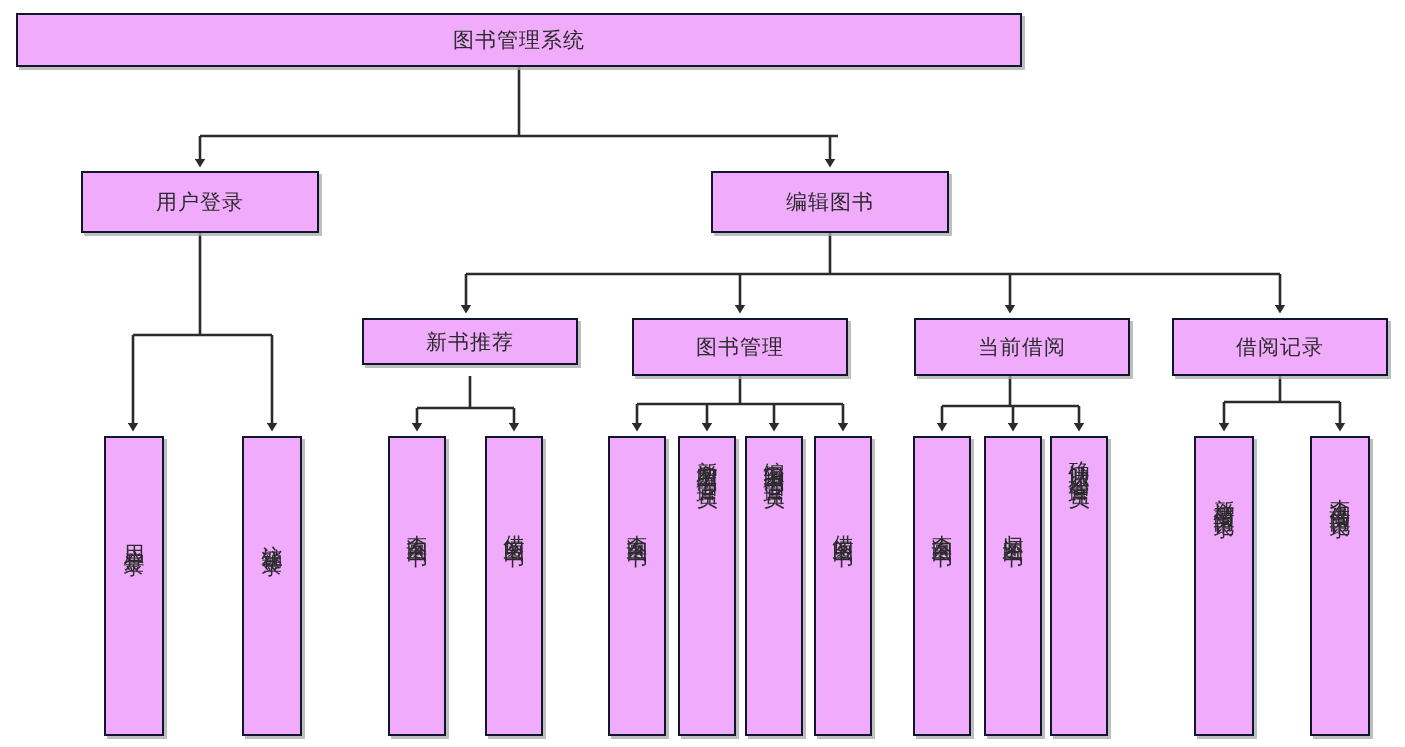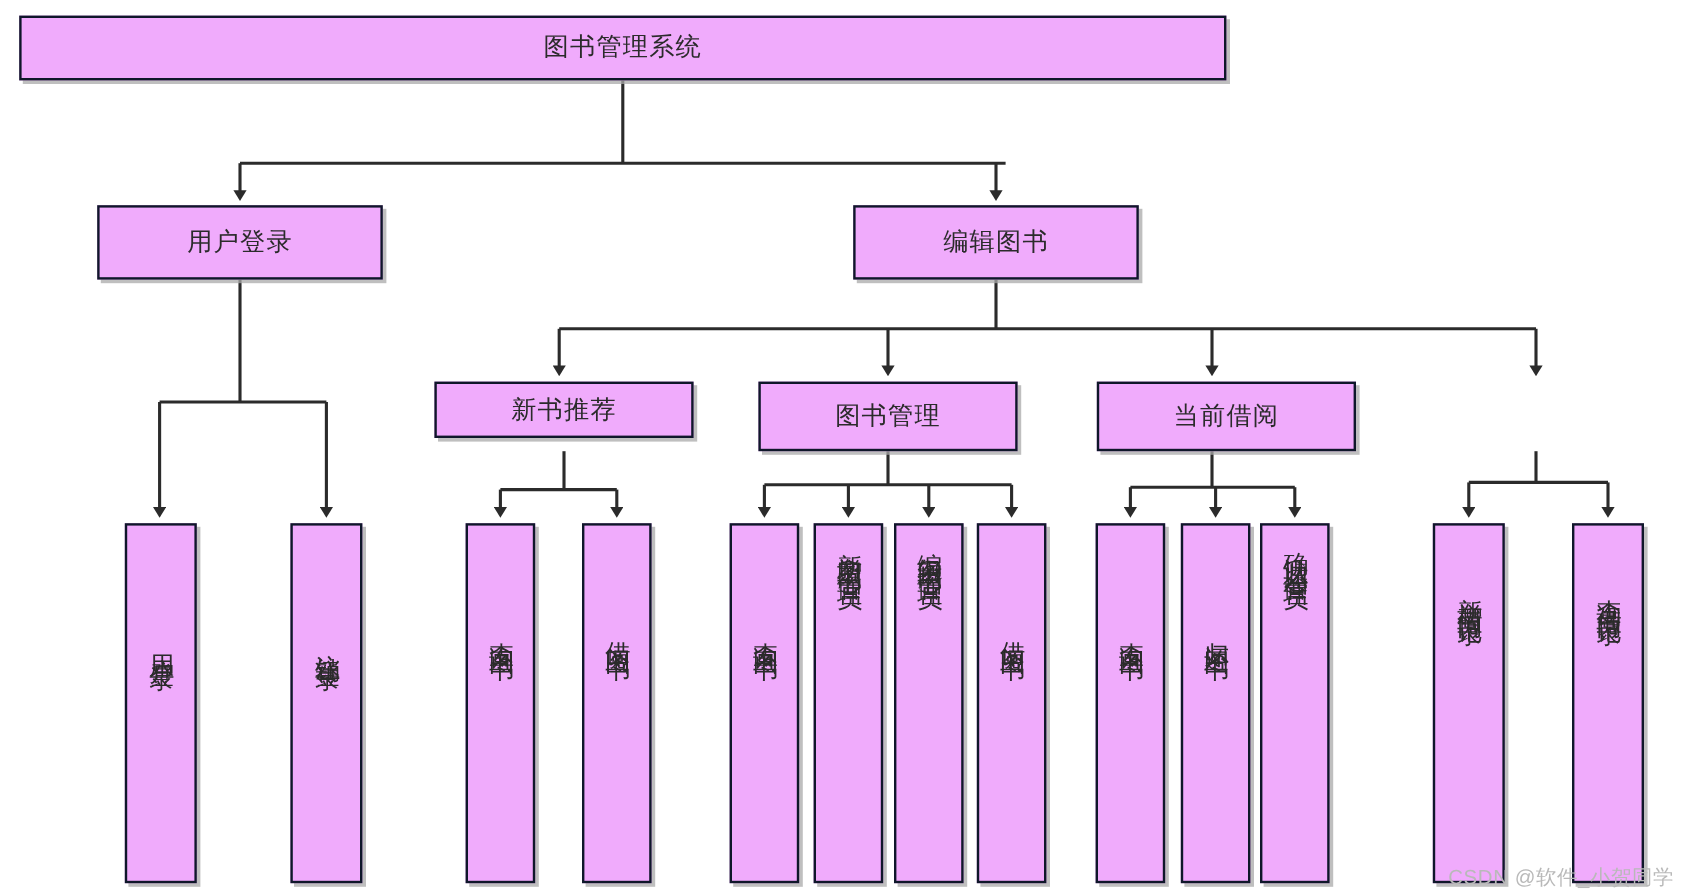--- a/index.html
+++ b/index.html
@@ -112,20 +112,23 @@
 
   <div class="node node-h" style="left:362px;top:318px;width:216px;height:47px;">
     <span>新书推荐</span>
   </div>
   <div class="node node-h" style="left:632px;top:318px;width:216px;height:58px;">
     <span>图书管理</span>
   </div>
   <div class="node node-h" style="left:902px;top:318px;width:216px;height:58px;margin-left:12px;">
     <span>当前借阅</span>
   </div>
+  <div class="node node-h" style="left:1172px;top:318px;width:216px;height:58px;">
+    <span>借阅记录</span>
+  </div>
 
   <div class="node node-v" style="left:104px;top:436px;width:60px;height:300px;padding-top:90px;">
     <span class="vtext">用户登录</span>
   </div>
   <div class="node node-v" style="left:242px;top:436px;width:60px;height:300px;padding-top:90px;">
     <span class="vtext">注销登录</span>
   </div>
   <div class="node node-v" style="left:388px;top:436px;width:58px;height:300px;padding-top:80px;">
     <span class="vtext">查询图书</span>
   </div>
@@ -153,15 +156,14 @@
   <div class="node node-v" style="left:1050px;top:436px;width:58px;height:300px;padding-top:6px;">
     <span class="vtext">确认归还（管理员）</span>
   </div>
   <div class="node node-v" style="left:1194px;top:436px;width:60px;height:300px;padding-top:44px;">
     <span class="vtext">新增借阅记录</span>
   </div>
   <div class="node node-v" style="left:1310px;top:436px;width:60px;height:300px;padding-top:44px;">
     <span class="vtext">查询借阅记录</span>
   </div>
 
-  <div id="watermark">CSDN @软件_小贺同学</div>
 
 </div>
 
 </body></html>

